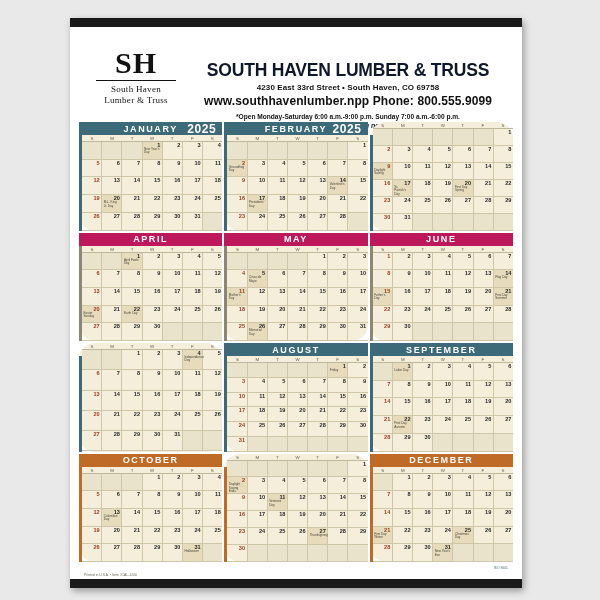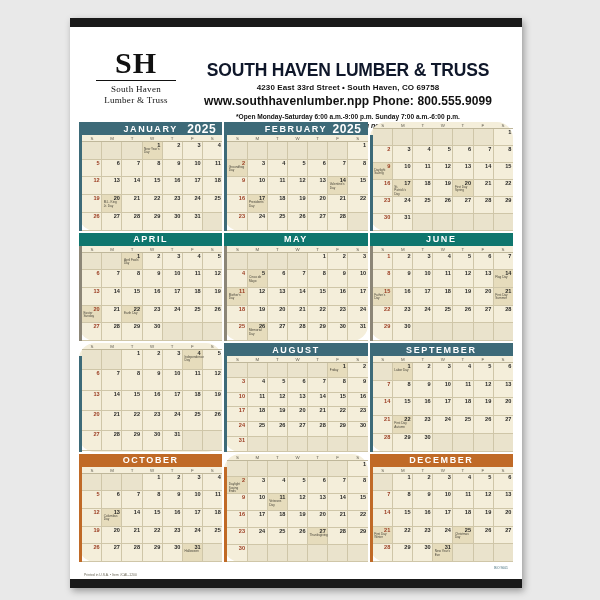--- a/index.html
+++ b/index.html
@@ -91,21 +91,21 @@
   .cell .ev{
     position:absolute;left:1.5px;top:6px;right:1.5px;
     font-size:3.1px;line-height:3.4px;color:#4a473c;
   }
   .cell.sun .dn{color:#9a3b20;}
   .cell.blank{background:#eae3cc;}
   .cell.hl{background:#e6dcbc;}
   
   .q1 .mhead{background:#3d6a78;}
   .q1 .side{background:#3d6a78;}
-  .q2 .mhead{background:#0f766e;}
+  .q2 .mhead{background:#be185d;}
   .q2 .side{background:#8c8677;}
   .q3 .mhead{background:#3d6a78;}
   .q3 .side{background:#3d6a78;}
   .q4 .mhead{background:#c06a27;}
   .q4 .side{background:#c06a27;}
   .month{position:relative;border-radius:16px;}
   .side{position:absolute;left:0;top:13px;bottom:0;width:3px;}
   .wrap{padding-left:3px;display:flex;flex-direction:column;flex:1;}
   #footnote{
     position:absolute;left:14px;bottom:11px;font-size:3.4px;color:#6b6757;

